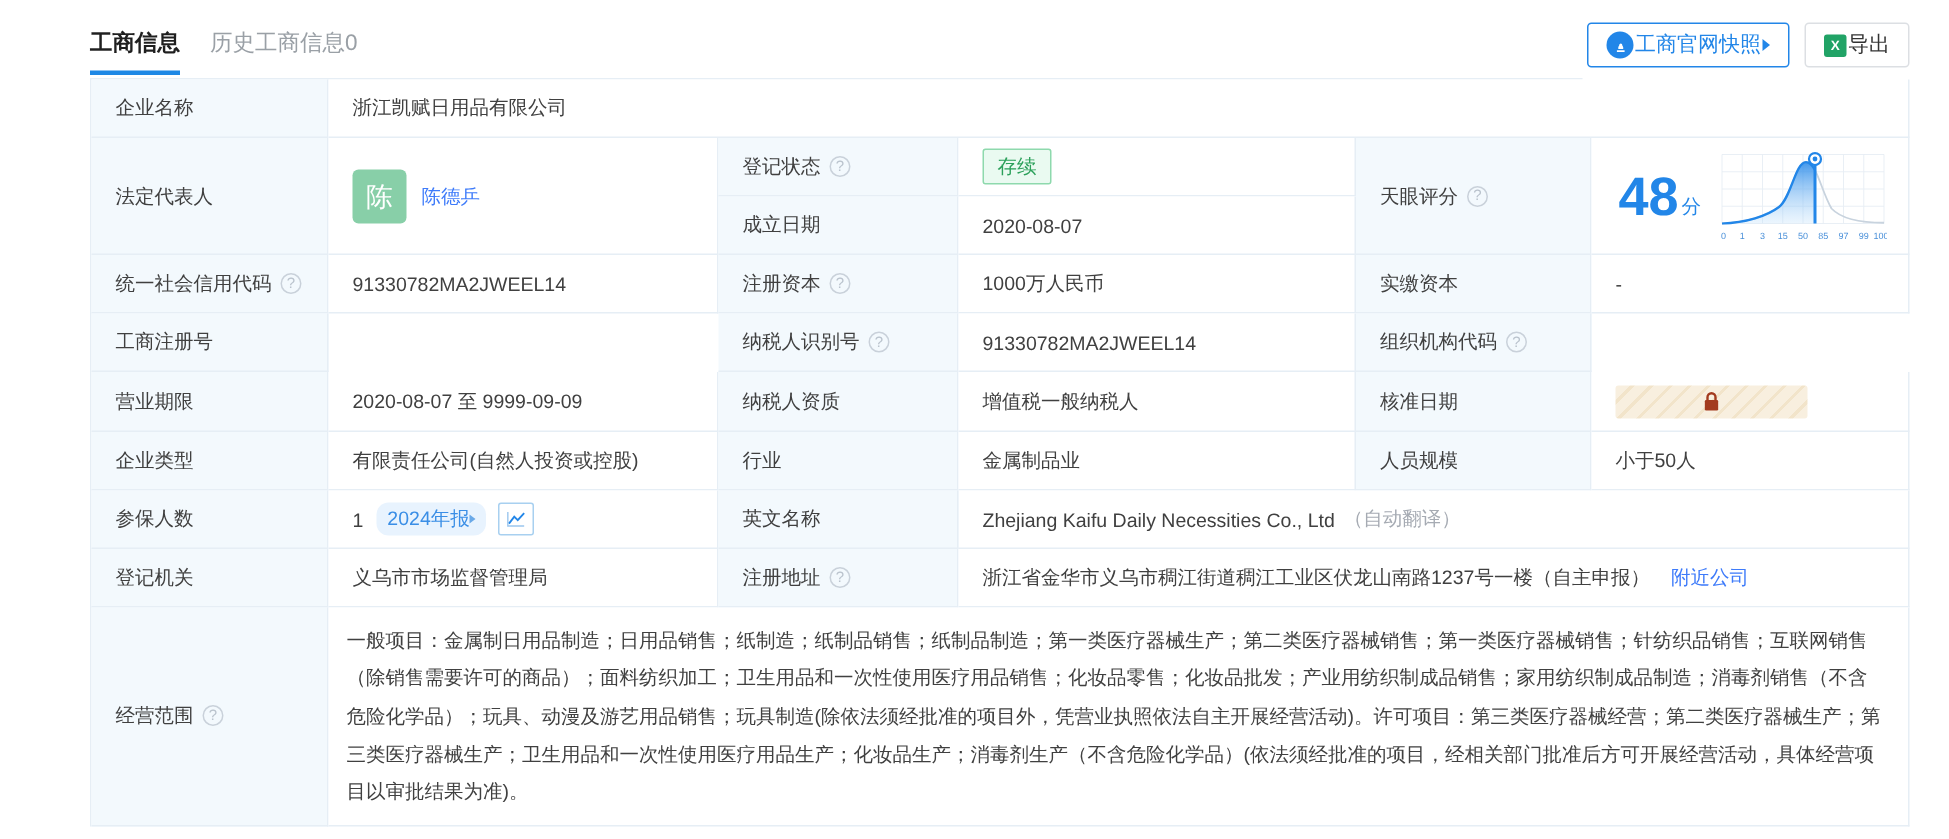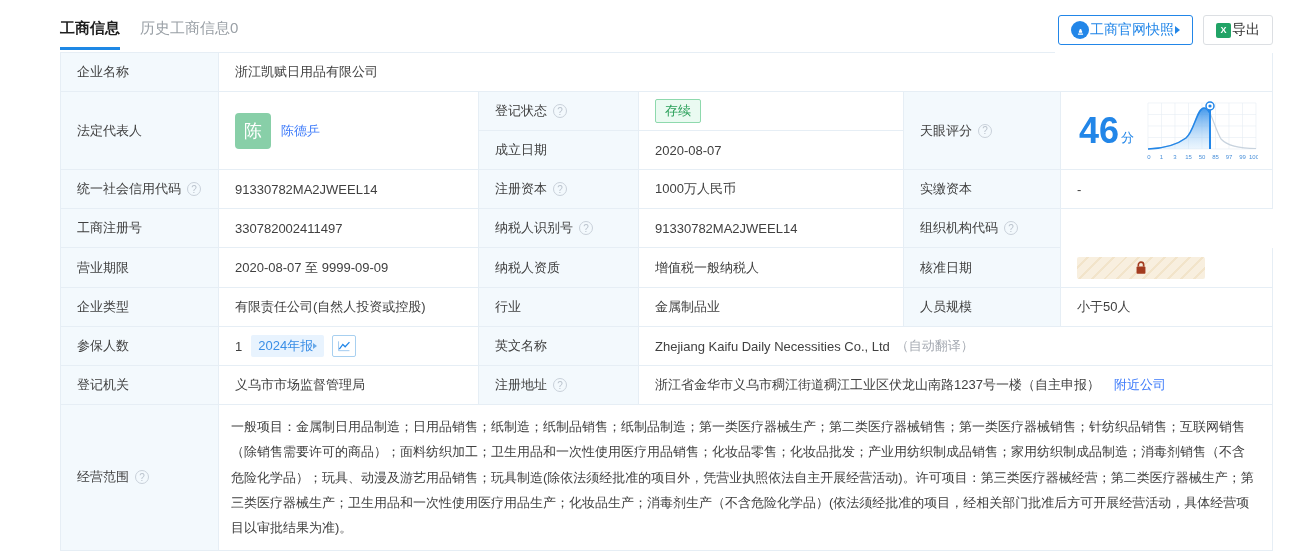--- a/index.html
+++ b/index.html
@@ -39,21 +39,21 @@
   .cell{display:flex;align-items:center;padding:0 10px 0 16px;font-size:13px;color:var(--text);
     border-right:1px solid var(--border);border-bottom:1px solid var(--border);background:#fff;min-width:0;}
   .lbl{background:var(--label-bg);}
   .help{display:inline-flex;align-items:center;justify-content:center;width:14px;height:14px;margin-left:6px;
     border:1px solid #c9d1da;border-radius:50%;color:#bac3cd;font-size:10px;flex:0 0 auto;cursor:pointer;}
   .help::before{content:"?";}
   .link{color:var(--link);cursor:pointer;text-decoration:none;}
   .avatar{width:36px;height:36px;border-radius:4px;background:#88cfa8;color:#fff;font-size:18px;
     display:inline-flex;align-items:center;justify-content:center;flex:0 0 auto;}
   .badge-green{display:inline-block;padding:2px 9px;background:#eafaf1;border:1px solid #8ed9ad;color:#2ba05a;border-radius:2px;}
-  .badge-report{display:inline-flex;align-items:center;padding:2px 7px;background:#e8f3fe;color:#3a8ee6;border-radius:2px;cursor:pointer;}
+  .badge-report{display:inline-flex;align-items:center;padding:2px 7px;background:#e8f3fe;color:#3a8ee6;border-radius:8px;cursor:pointer;}
   .badge-report .arr{width:0;height:0;border-top:3.5px solid transparent;border-bottom:3.5px solid transparent;border-left:4.5px solid #6aa9e8;}
   .trend-btn{width:24px;height:22px;border:1px solid #a8d0f0;border-radius:2px;display:inline-flex;align-items:center;justify-content:center;margin-left:8px;cursor:pointer;background:#fff;}
   .lock-box{width:128px;height:22px;border-radius:2px;display:flex;align-items:center;justify-content:center;cursor:pointer;
     background:repeating-linear-gradient(135deg,#f8efdf 0 7px,#f2e4ca 7px 9px);}
   .score-num{font-size:36px;font-weight:bold;color:var(--blue);line-height:1;}
   .score-unit{font-size:13px;color:var(--blue);margin:14px 0 0 2px;}
   .note-gray{color:#a6abb3;margin-left:6px;}
   .scope-cell{align-items:flex-start;padding:9px 16px 9px 12px;line-height:1.95;}
   .ml14{margin-left:14px;}
 </style>
@@ -105,21 +105,21 @@
         <span class="help"></span>
     </div>
     <div class="cell" style="grid-area:2/4/3/5">
       <span class="badge-green">存续</span>
     </div>
     <div class="cell lbl" style="grid-area:2/5/4/6">
       <span>天眼评分</span>
         <span class="help"></span>
     </div>
     <div class="cell" style="grid-area:2/6/4/7;padding-left:18px">
-      <span class="score-num">46</span>
+      <span class="score-num">48</span>
       <span class="score-unit">分</span>
       <svg width="112" height="64" viewBox="0 0 112 64" style="margin-left:12px;flex:0 0 auto">
         <defs>
           <linearGradient id="gb" x1="0" y1="0" x2="0" y2="1">
             <stop offset="0%" stop-color="#2286e8" stop-opacity="0.85"></stop>
             <stop offset="100%" stop-color="#bfe0fb" stop-opacity="0.30"></stop>
           </linearGradient>
           <clipPath id="clipL">
               <rect x="0" y="0" width="64" height="64"></rect>
             </clipPath>
@@ -185,23 +185,20 @@
     <div class="cell lbl" style="grid-area:4/5/5/6">
         <span>实缴资本</span>
       </div>
     <div class="cell" style="grid-area:4/6/5/7">
         <span>-</span>
       </div>
 
     <div class="cell lbl" style="grid-area:5/1/6/2">
         <span>工商注册号</span>
       </div>
-    <div class="cell" style="grid-area:5/2/6/3">
-        <span>330782002411497</span>
-      </div>
     <div class="cell lbl" style="grid-area:5/3/6/4">
         <span>纳税人识别号</span>
         <span class="help"></span>
       </div>
     <div class="cell" style="grid-area:5/4/6/5">
         <span>91330782MA2JWEEL14</span>
       </div>
     <div class="cell lbl" style="grid-area:5/5/6/6">
         <span>组织机构代码</span>
         <span class="help"></span>

